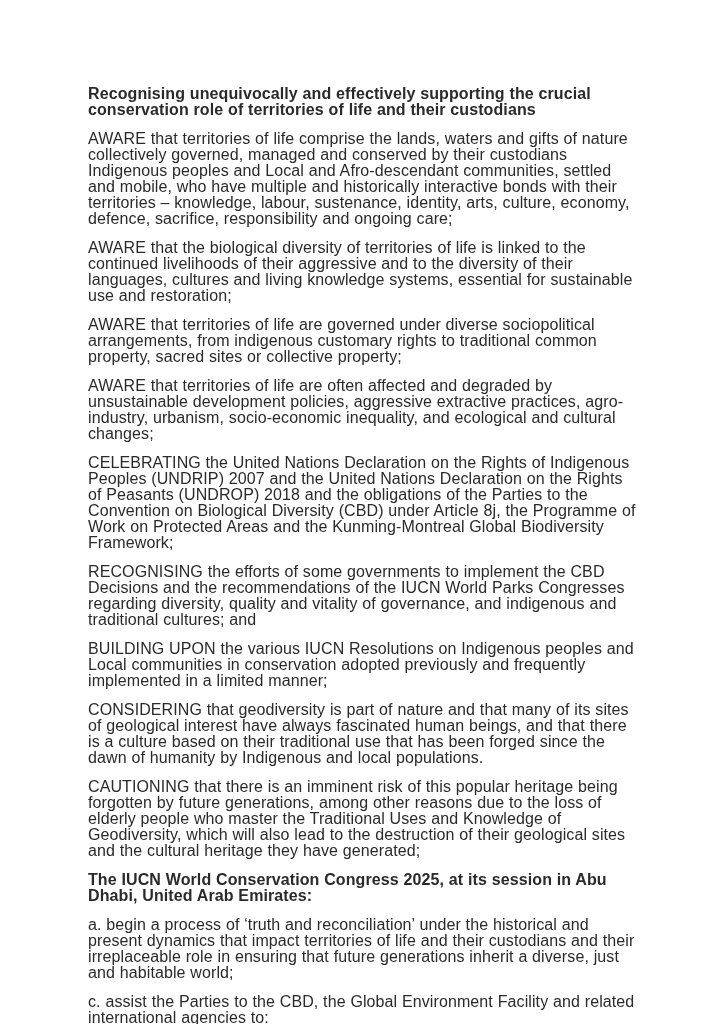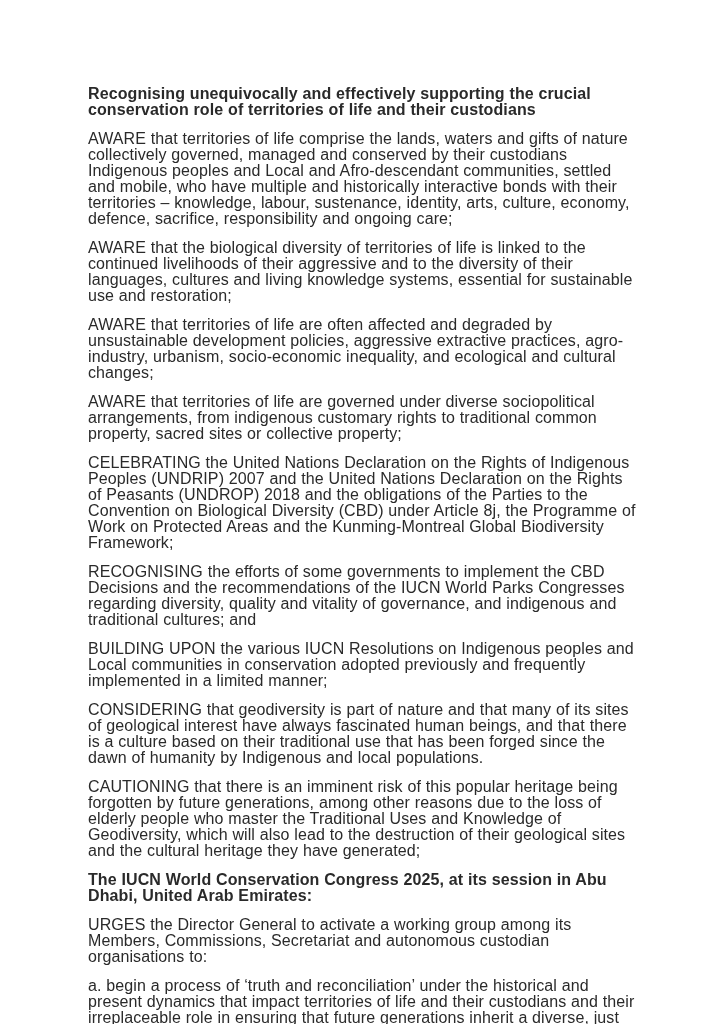--- a/index.html
+++ b/index.html
@@ -34,24 +34,23 @@
   }
 </style>
 </head>
 <body>
 
 <div class="page">
   <p class="para bold">Recognising unequivocally and effectively supporting the crucial conservation role of territories of life and their custodians</p>
 
   <p class="para">AWARE that territories of life comprise the lands, waters and gifts of nature collectively governed, managed and conserved by their custodians Indigenous peoples and Local and Afro-descendant communities, settled and mobile, who have multiple and historically interactive bonds with their territories – knowledge, labour, sustenance, identity, arts, culture, economy, defence, sacrifice, responsibility and ongoing care;</p>
   <p class="para">AWARE that the biological diversity of territories of life is linked to the continued livelihoods of their aggressive and to the diversity of their languages, cultures and living knowledge systems, essential for sustainable use and restoration;</p>
+  <p class="para">AWARE that territories of life are governed under diverse sociopolitical arrangements, from indigenous customary rights to traditional common property, sacred sites or collective property;</p>
   <p class="para">AWARE that territories of life are often affected and degraded by unsustainable development policies, aggressive extractive practices, agro-industry, urbanism, socio-economic inequality, and ecological and cultural changes;</p>
-  <p class="para">AWARE that territories of life are governed under diverse sociopolitical arrangements, from indigenous customary rights to traditional common property, sacred sites or collective property;</p>
   <p class="para">CELEBRATING the United Nations Declaration on the Rights of Indigenous Peoples (UNDRIP) 2007 and the United Nations Declaration on the Rights of Peasants (UNDROP) 2018 and the obligations of the Parties to the Convention on Biological Diversity (CBD) under Article 8j, the Programme of Work on Protected Areas and the Kunming-Montreal Global Biodiversity Framework;</p>
   <p class="para">RECOGNISING the efforts of some governments to implement the CBD Decisions and the recommendations of the IUCN World Parks Congresses regarding diversity, quality and vitality of governance, and indigenous and traditional cultures; and</p>
   <p class="para">BUILDING UPON the various IUCN Resolutions on Indigenous peoples and Local communities in conservation adopted previously and frequently implemented in a limited manner;</p>
   <p class="para">CONSIDERING that geodiversity is part of nature and that many of its sites of geological interest have always fascinated human beings, and that there is a culture based on their traditional use that has been forged since the dawn of humanity by Indigenous and local populations.</p>
   <p class="para">CAUTIONING that there is an imminent risk of this popular heritage being forgotten by future generations, among other reasons due to the loss of elderly people who master the Traditional Uses and Knowledge of Geodiversity, which will also lead to the destruction of their geological sites and the cultural heritage they have generated;</p>
   <p class="para bold">The IUCN World Conservation Congress 2025, at its session in Abu Dhabi, United Arab Emirates:</p>
-  <p class="para">URGES the Director General to activate a working group among its Members, Commissions, Secretariat and autonomous custodian organisations to:</p>
   <p class="para">a. begin a process of ‘truth and reconciliation’ under the historical and present dynamics that impact territories of life and their custodians and their irreplaceable role in ensuring that future generations inherit a diverse, just and habitable world;</p>
   <p class="para">c. assist the Parties to the CBD, the Global Environment Facility and related international agencies to:</p>
 </div>
 
 </body></html>

